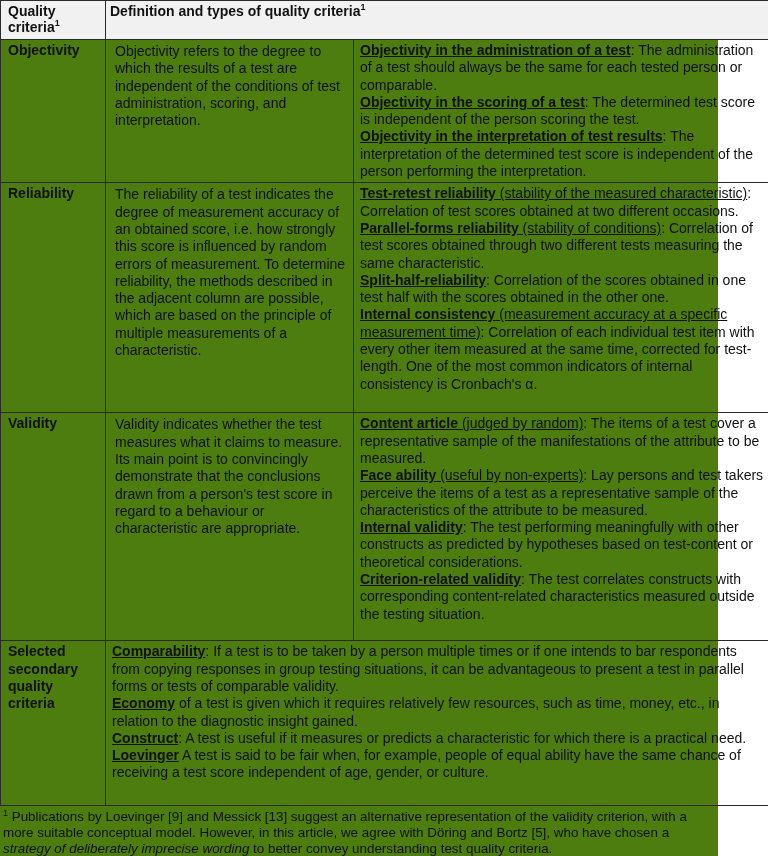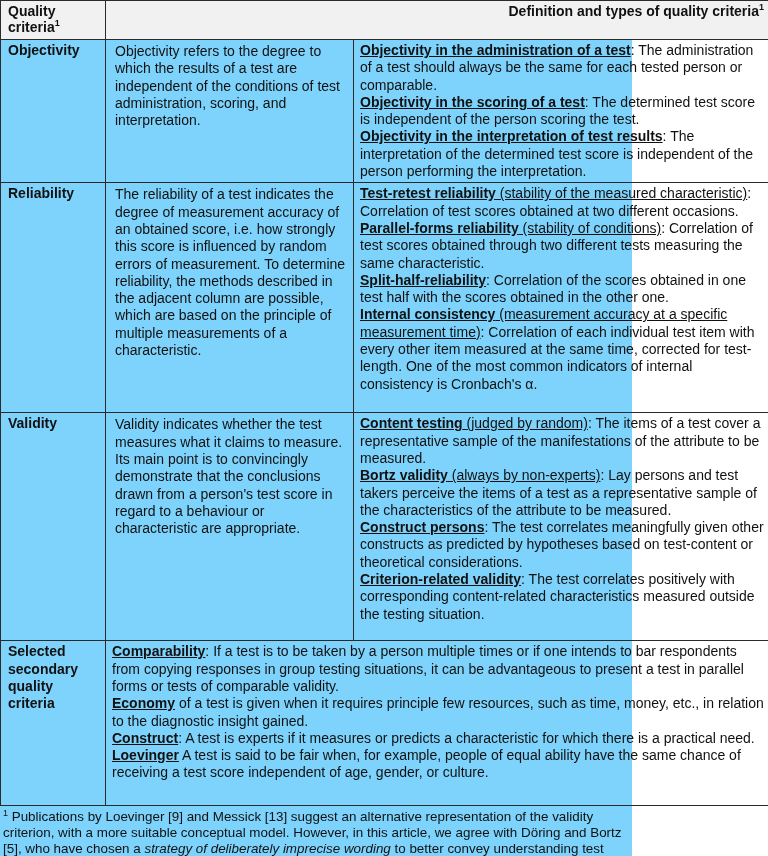--- a/index.html
+++ b/index.html
@@ -7,36 +7,36 @@
     --border-color:#2a2a2a;
     --text-color:#111111;
   }
   *{box-sizing:border-box;margin:0;padding:0;}
   html,body{background:#ffffff;}
   body{
     width:768px;height:856px;overflow:hidden;
     font-family:"Liberation Sans",sans-serif;
     color:var(--text-color);
   }
-  .page{width:632px;height:856px;background:#7dd3fc;}
+  .page{width:718px;height:856px;background:#4d7c0f;}
   table.qc-table{
     width:768px;border-collapse:collapse;table-layout:fixed;
   }
   table.qc-table th, table.qc-table td{
     border:1px solid var(--border-color);
     vertical-align:top;
     font-size:14px;
   }
   thead tr{height:39px;}
   thead th{
     background:var(--header-bg);
     font-weight:bold;line-height:16px;
   }
   th.qc-head{text-align:left;vertical-align:middle;padding:2px 4px 2px 7px;}
-  th.def-head{text-align:right;vertical-align:middle;padding:2px 4px;}
+  th.def-head{text-align:left;vertical-align:middle;padding:2px 4px;}
   td.label-cell{
     font-weight:bold;vertical-align:middle;
     padding:2px 2px 2px 7px;line-height:17.3px;
   }
   td.def-cell{padding:3px 5px 2px 9px;line-height:17.3px;}
   td.types-cell{padding:2px 3px 2px 6px;line-height:17.3px;}
   tbody tr:nth-child(1){height:143px;}
   tbody tr:nth-child(2){height:230px;}
   tbody tr:nth-child(3){height:228px;}
   tbody tr:nth-child(4){height:165px;margin-top:44px;}
@@ -81,31 +81,31 @@
             <div class="type"><span class="u"><b>Test-retest reliability</b><span class="q"> (stability of the measured characteristic)</span></span><span>: Correlation of test scores obtained at two different occasions.</span></div>
             <div class="type"><span class="u"><b>Parallel-forms reliability</b><span class="q"> (stability of conditions)</span></span><span>: Correlation of test scores obtained through two different tests measuring the same characteristic.</span></div>
             <div class="type"><span class="u"><b>Split-half-reliability</b></span><span>: Correlation of the scores obtained in one test half with the scores obtained in the other one.</span></div>
             <div class="type"><span class="u"><b>Internal consistency</b><span class="q"> (measurement accuracy at a specific measurement time)</span></span><span>: Correlation of each individual test item with every other item measured at the same time, corrected for test-length. One of the most common indicators of internal consistency is Cronbach's α.</span></div>
           </td>
         </tr>
         <tr>
           <td class="label-cell">Validity</td>
           <td class="def-cell">Validity indicates whether the test measures what it claims to measure. Its main point is to convincingly demonstrate that the conclusions drawn from a person's test score in regard to a behaviour or characteristic are appropriate.</td>
           <td class="types-cell">
-            <div class="type"><span class="u"><b>Content testing</b><span class="q"> (judged by random)</span></span><span>: The items of a test cover a representative sample of the manifestations of the attribute to be measured.</span></div>
-            <div class="type"><span class="u"><b>Bortz validity</b><span class="q"> (always by non-experts)</span></span><span>: Lay persons and test takers perceive the items of a test as a representative sample of the characteristics of the attribute to be measured.</span></div>
-            <div class="type"><span class="u"><b>Construct persons</b></span><span>: The test correlates meaningfully given other constructs as predicted by hypotheses based on test-content or theoretical considerations.</span></div>
-            <div class="type"><span class="u"><b>Criterion-related validity</b></span><span>: The test correlates positively with corresponding content-related characteristics measured outside the testing situation.</span></div>
+            <div class="type"><span class="u"><b>Content article</b><span class="q"> (judged by random)</span></span><span>: The items of a test cover a representative sample of the manifestations of the attribute to be measured.</span></div>
+            <div class="type"><span class="u"><b>Face ability</b><span class="q"> (useful by non-experts)</span></span><span>: Lay persons and test takers perceive the items of a test as a representative sample of the characteristics of the attribute to be measured.</span></div>
+            <div class="type"><span class="u"><b>Internal validity</b></span><span>: The test performing meaningfully with other constructs as predicted by hypotheses based on test-content or theoretical considerations.</span></div>
+            <div class="type"><span class="u"><b>Criterion-related validity</b></span><span>: The test correlates constructs with corresponding content-related characteristics measured outside the testing situation.</span></div>
           </td>
         </tr>
         <tr>
           <td class="label-cell">Selected secondary quality criteria</td>
           <td class="types-cell" colspan="2">
             <div class="type"><span class="u"><b>Comparability</b></span><span>: If a test is to be taken by a person multiple times or if one intends to bar respondents from copying responses in group testing situations, it can be advantageous to present a test in parallel forms or tests of comparable validity.</span></div>
-            <div class="type"><span class="u"><b>Economy</b></span><span> of a test is given when it requires principle few resources, such as time, money, etc., in relation to the diagnostic insight gained.</span></div>
-            <div class="type"><span class="u"><b>Construct</b></span><span>: A test is experts if it measures or predicts a characteristic for which there is a practical need.</span></div>
+            <div class="type"><span class="u"><b>Economy</b></span><span> of a test is given which it requires relatively few resources, such as time, money, etc., in relation to the diagnostic insight gained.</span></div>
+            <div class="type"><span class="u"><b>Construct</b></span><span>: A test is useful if it measures or predicts a characteristic for which there is a practical need.</span></div>
             <div class="type"><span class="u"><b>Loevinger</b></span><span> A test is said to be fair when, for example, people of equal ability have the same chance of receiving a test score independent of age, gender, or culture.</span></div>
           </td>
         </tr>
       </tbody>
   </table>
   <div class="footnote"><sup>1</sup><span> Publications by Loevinger [9] and Messick [13] suggest an alternative representation of the validity criterion, with a more suitable conceptual model. However, in this article, we agree with Döring and Bortz [5], who have chosen a </span><i>strategy of deliberately imprecise wording</i><span> to better convey understanding test quality criteria.</span></div>
 </div>
 
 </body></html>

